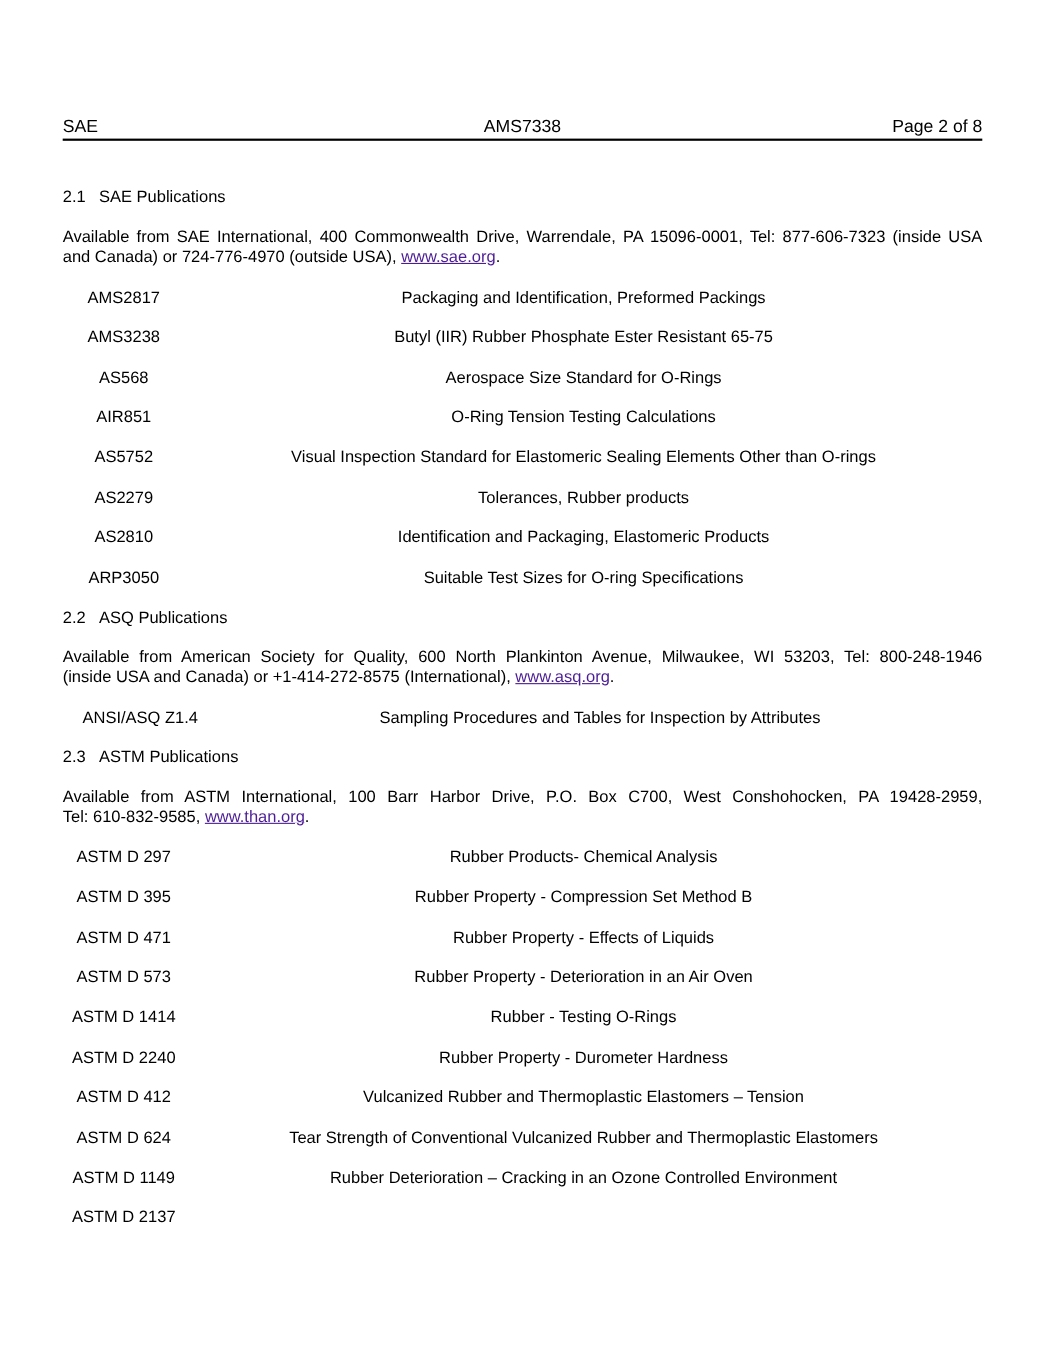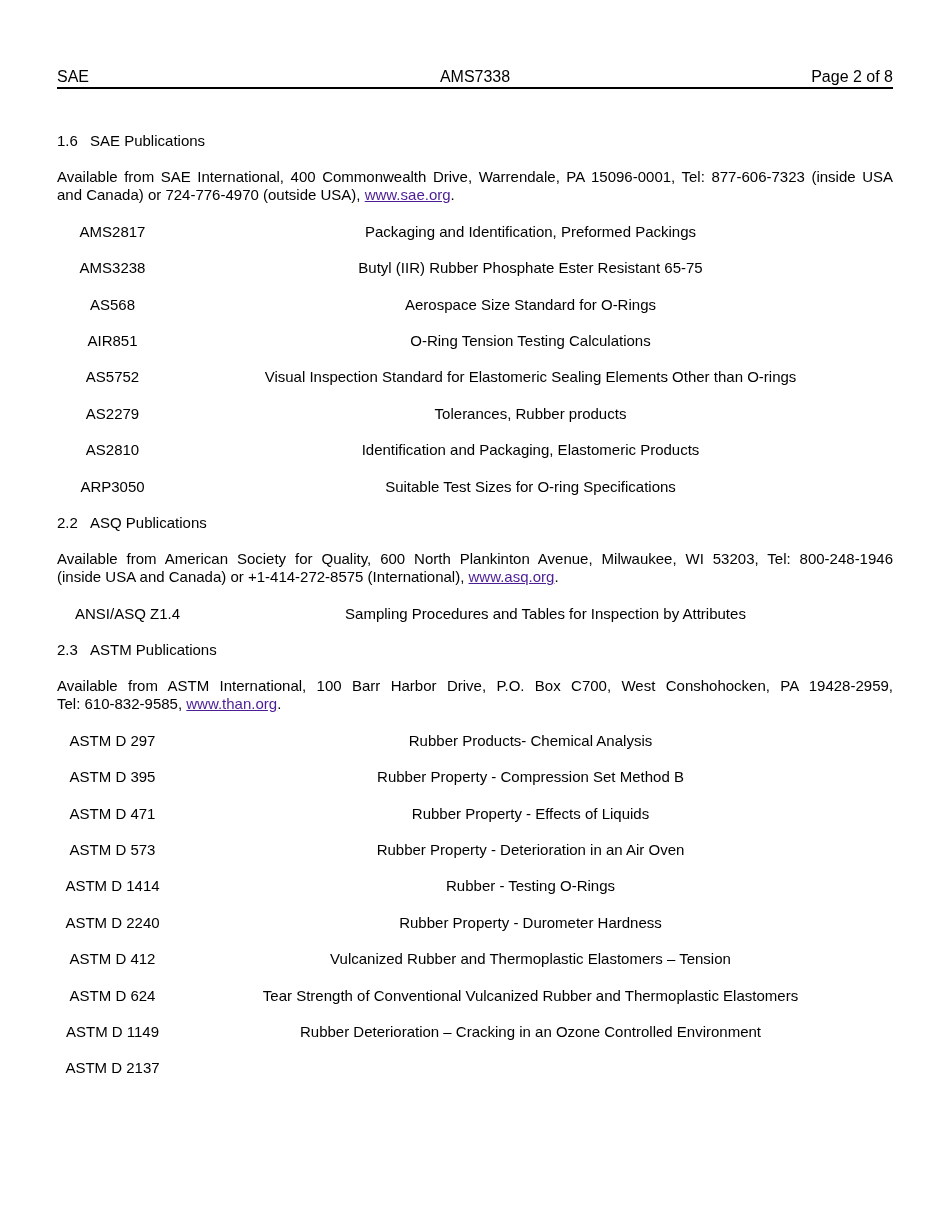--- a/index.html
+++ b/index.html
@@ -18,21 +18,21 @@
   .doc-header {
     display: flex;
     align-items: baseline;
     border-bottom: 2px solid #000000;
     padding-bottom: 1px;
     font-size: 16px;
     line-height: 19px;
   }
   .doc-header > span { flex: 1 1 0; }
   .h-center { text-align: center; }
-  .h-right { text-align: right; }
+  .h-right { text-align: right; margin-top: 39px; }
 
   .heading {
     display: flex;
     line-height: 18px;
     margin: 0 0 18.4px 0;
   }
   .heading.first { margin-top: 43px; }
   .sec-num { width: 33px; flex-shrink: 0; }
 
   .para {
@@ -64,21 +64,21 @@
 
   <header class="doc-header">
     <span class="h-left">SAE</span>
     <span class="h-center">AMS7338</span>
     <span class="h-right">Page 2 of 8</span>
   </header>
 
   <main>
 
     <div class="heading first">
-      <span class="sec-num">1.6</span>
+      <span class="sec-num">2.1</span>
       <span class="sec-title">SAE Publications</span>
     </div>
 
     <div class="para">
       <div class="jline">Available from SAE International, 400 Commonwealth Drive, Warrendale, PA 15096-0001, Tel: 877-606-7323 (inside USA</div>
       <div><span>and Canada) or 724-776-4970 (outside USA), </span><a class="link">www.sae.org</a><span>.</span></div>
     </div>
 
     <div class="pub-row">
       <span class="pub-code">AMS2817</span>

